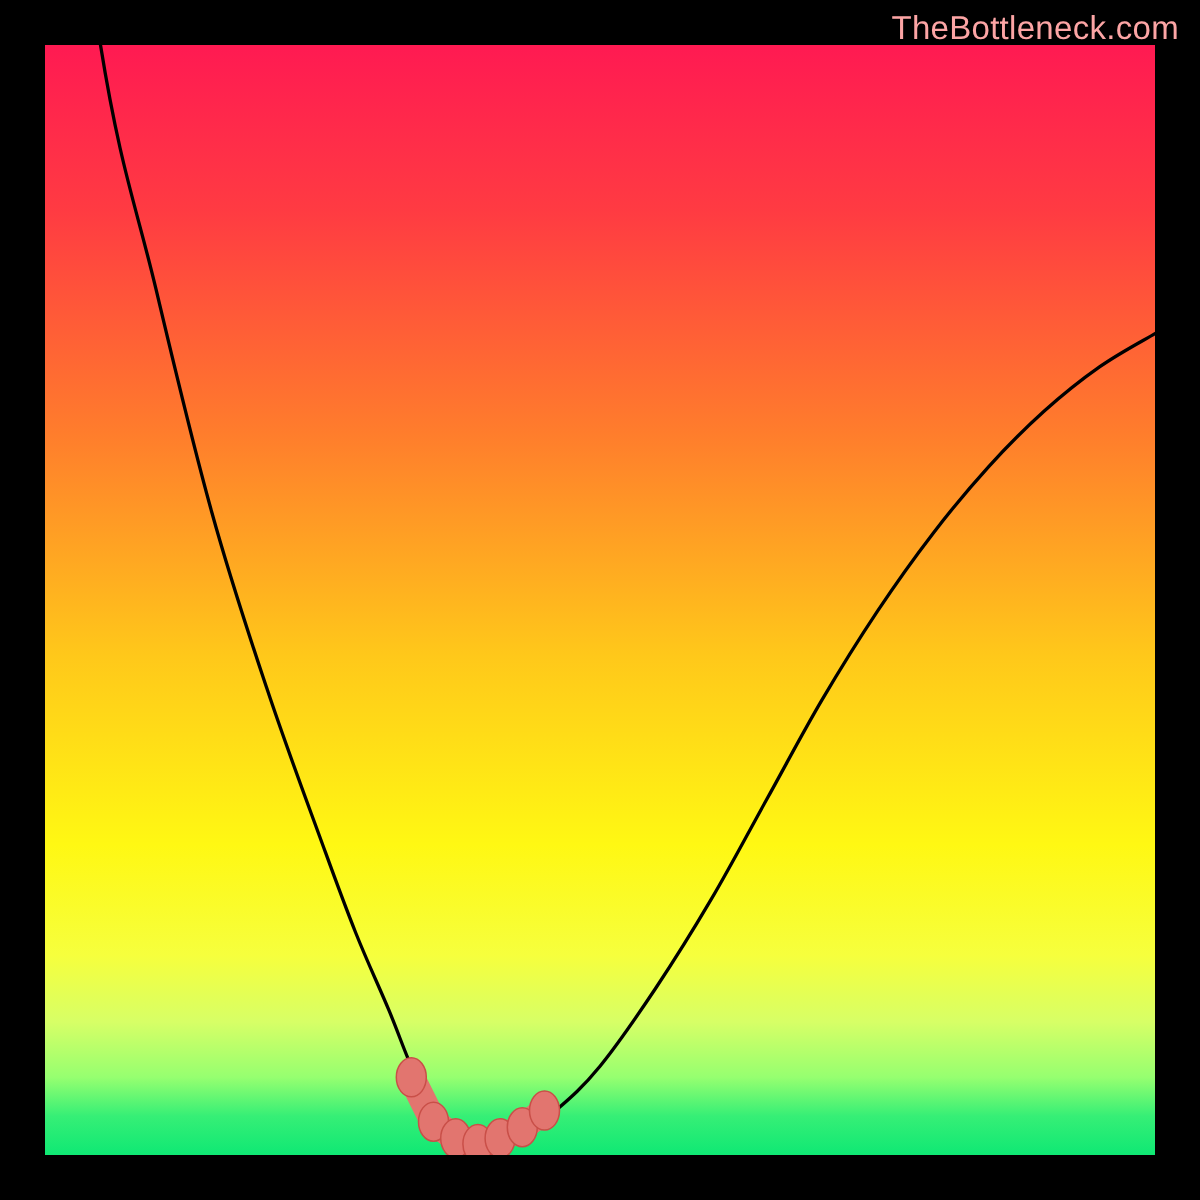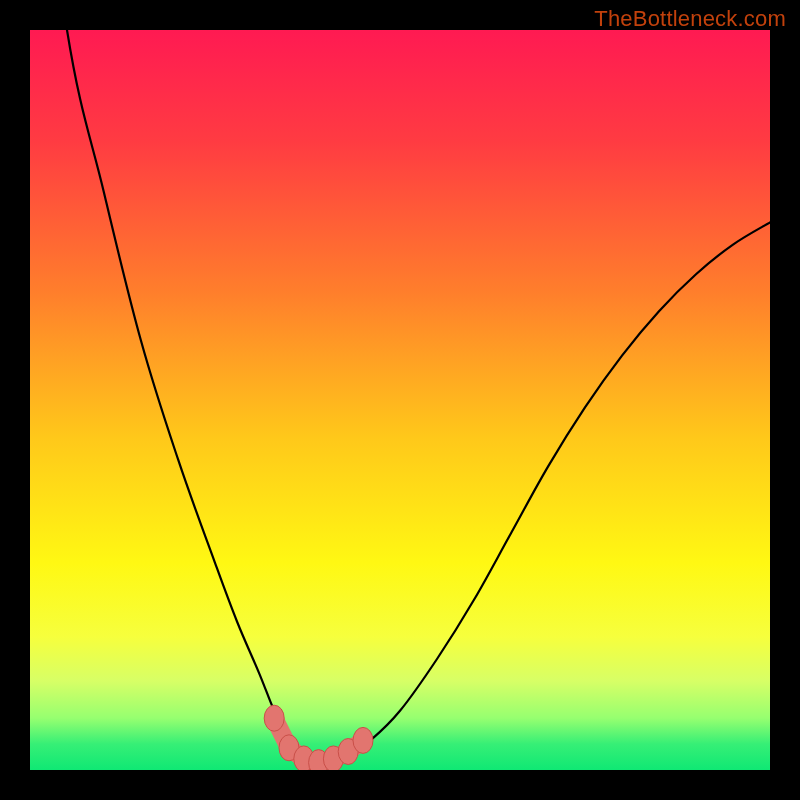--- a/index.html
+++ b/index.html
@@ -35,21 +35,21 @@
   .curve {
     position: absolute;
     left: 0; top: 0;
     width: 100%;
     height: 100%;
   }
   .watermark {
     position: absolute;
     top: 6px;
     right: 14px;
-    color: #c2410c;
+    color: #fca5a5;
     font-size: 22px;
     font-weight: 500;
     letter-spacing: 0.2px;
   }
 </style>
 </head>
 <body>
 
 <div class="frame">
 

